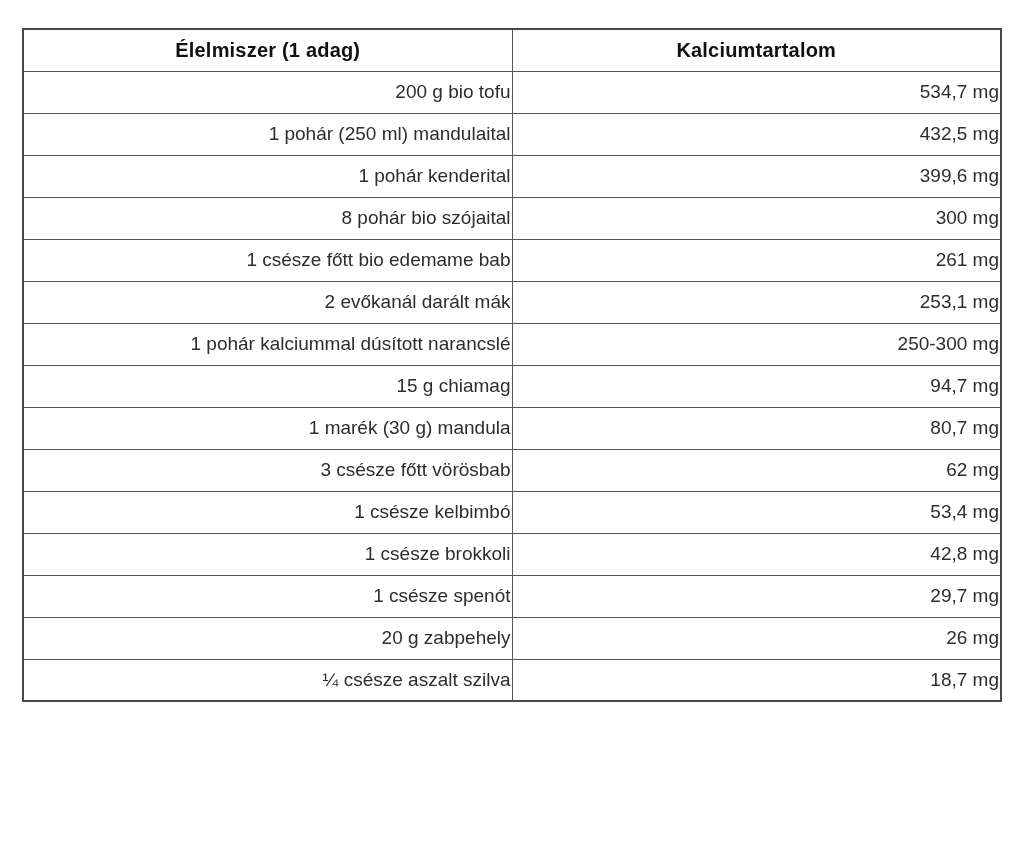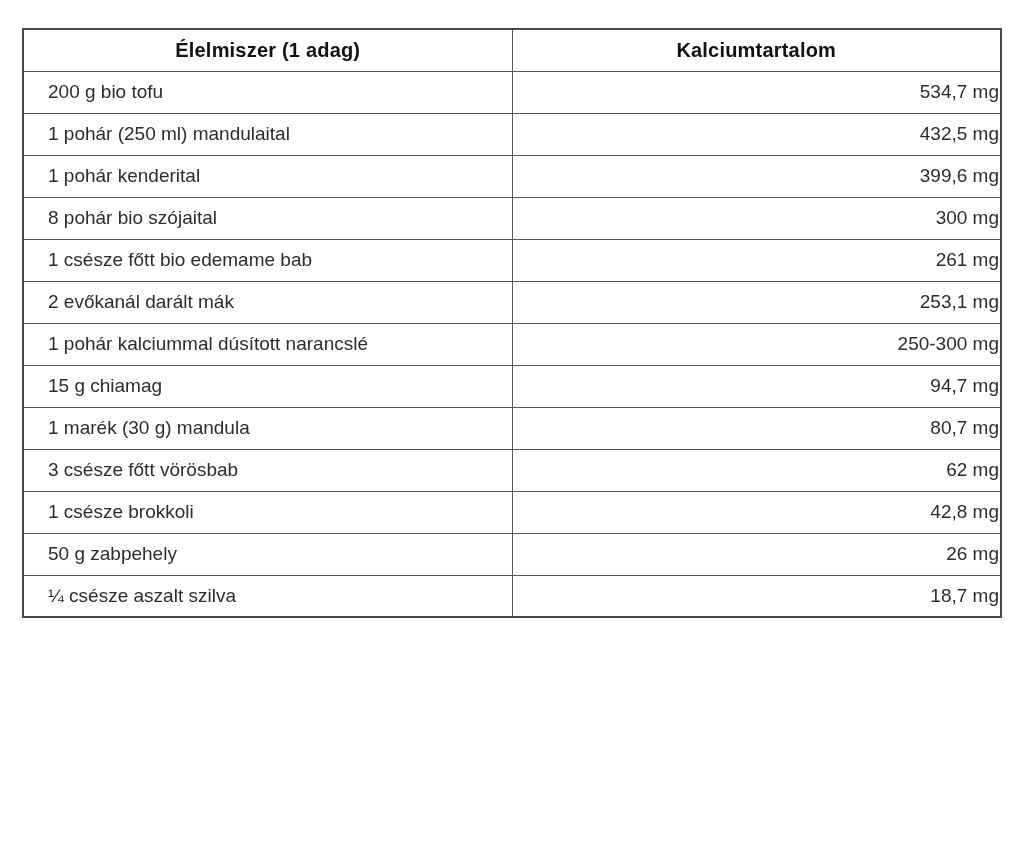--- a/index.html
+++ b/index.html
@@ -37,21 +37,21 @@
     white-space: nowrap;
   }
   table.calcium-table th {
     font-weight: 700;
     font-size: 20px;
     color: #111111;
     text-align: center;
     letter-spacing: 0.2px;
   }
   td.food-cell {
-    text-align: left;
+    text-align: right;
     padding-left: 24px;
   }
   td.value-cell {
     text-align: right;
   }
   col.food-col, col.value-col { width: 50%; }
 </style>
 </head>
 <body>
 
@@ -102,25 +102,33 @@
         </tr>
         <tr>
           <td class="food-cell">1 marék (30 g) mandula</td>
           <td class="value-cell">80,7 mg</td>
         </tr>
         <tr>
           <td class="food-cell">3 csésze főtt vörösbab</td>
           <td class="value-cell">62 mg</td>
         </tr>
         <tr>
+          <td class="food-cell">1 csésze kelbimbó</td>
+          <td class="value-cell">53,4 mg</td>
+        </tr>
+        <tr>
           <td class="food-cell">1 csésze brokkoli</td>
           <td class="value-cell">42,8 mg</td>
         </tr>
         <tr>
-          <td class="food-cell">50 g zabpehely</td>
+          <td class="food-cell">1 csésze spenót</td>
+          <td class="value-cell">29,7 mg</td>
+        </tr>
+        <tr>
+          <td class="food-cell">20 g zabpehely</td>
           <td class="value-cell">26 mg</td>
         </tr>
         <tr>
           <td class="food-cell">¼ csésze aszalt szilva</td>
           <td class="value-cell">18,7 mg</td>
         </tr>
       </tbody>
   </table>
 </div>
 

